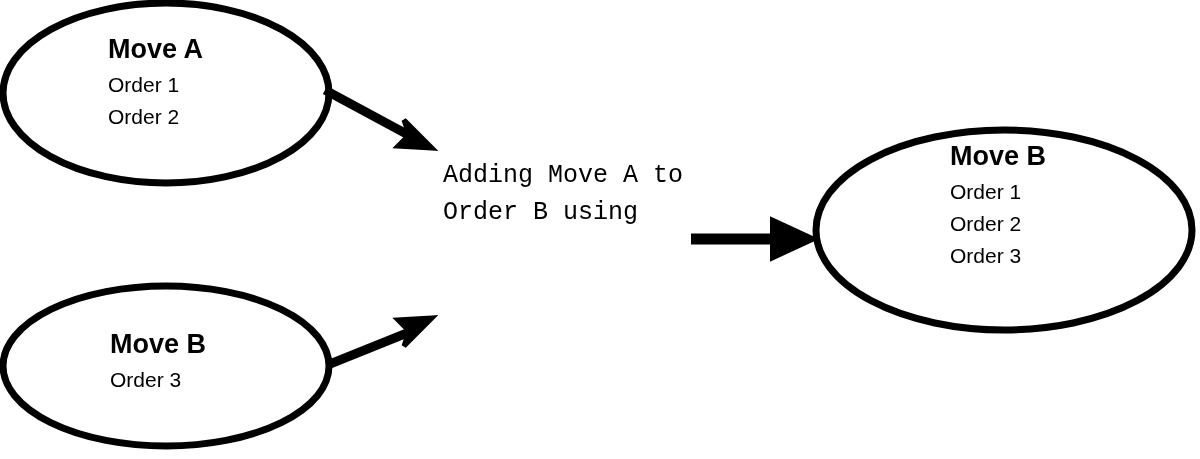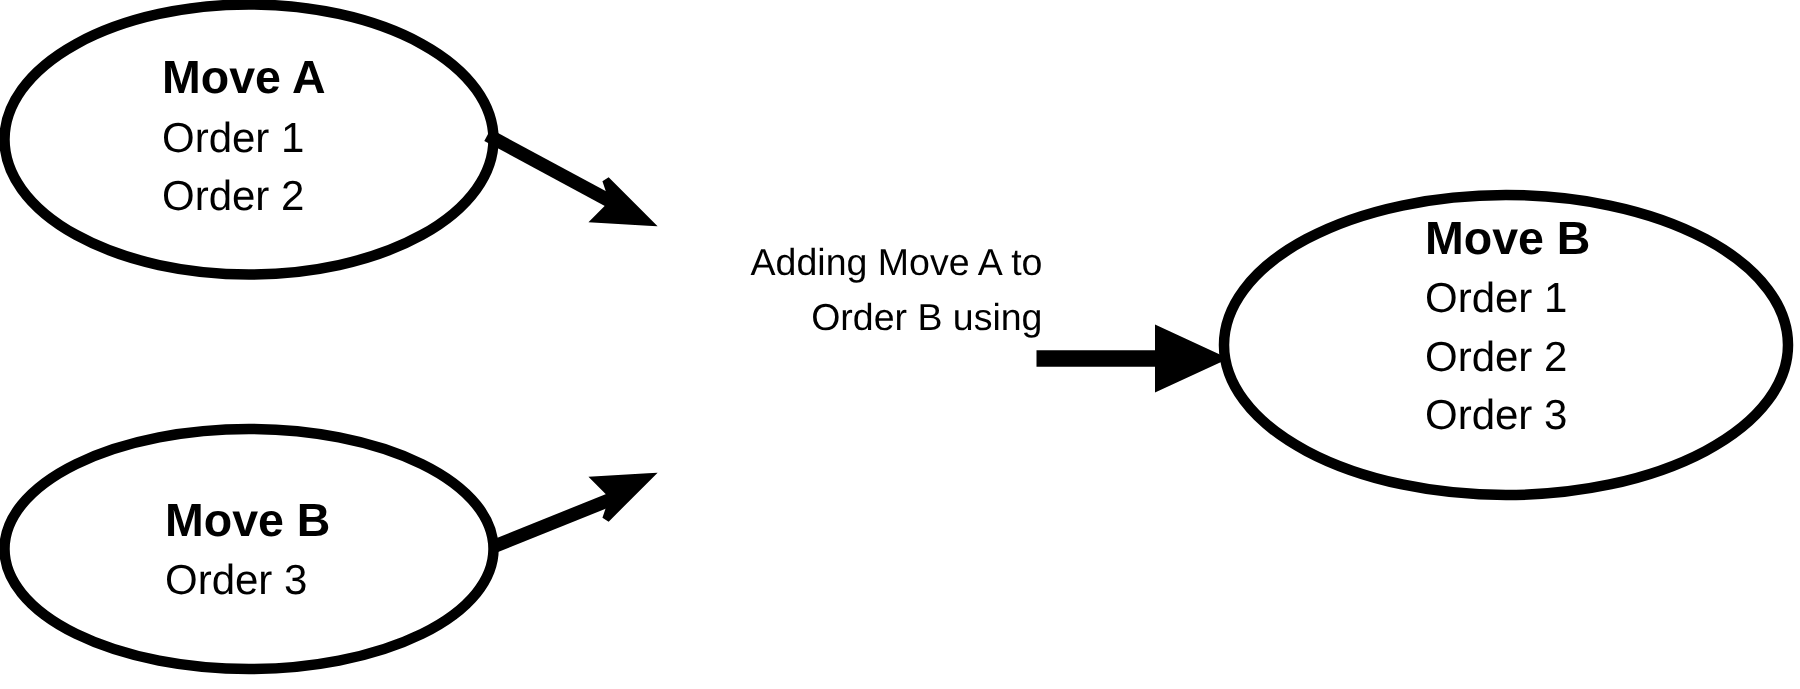--- a/index.html
+++ b/index.html
@@ -24,25 +24,25 @@
     height: 459px;
   }
   .node-text {
     position: absolute;
     color: #000000;
     line-height: 1.0;
     white-space: nowrap;
   }
   .node-title {
     font-weight: bold;
-    font-size: 31px;
+    font-size: 27px;
   }
   .node-line {
     font-weight: normal;
-    font-size: 28px;
+    font-size: 21px;
   }
   
   #move-a-text {
     left: 108px;
     top: 36px;
   }
   #move-a-text .node-title { margin-bottom: 11px; }
   #move-a-text .node-line { margin-bottom: 11px; }
   
   #move-b-src-text {
@@ -57,23 +57,24 @@
   }
   #move-b-merged-text .node-title { margin-bottom: 11px; }
   #move-b-merged-text .node-line { margin-bottom: 11px; }
 
   
   #process-label {
     position: absolute;
     left: 443px;
     top: 163px;
     width: 252px;
-    text-align: right;
+    text-align: left;
     color: #000000;
     line-height: 1.0;
+    font-family: Liberation Mono, monospace;
   }
   #process-label .label-line {
     font-size: 25px;
     font-weight: normal;
     margin-bottom: 12px;
     white-space: nowrap;
   }
   #process-label .label-line.strong {
     font-weight: bold;
   }

